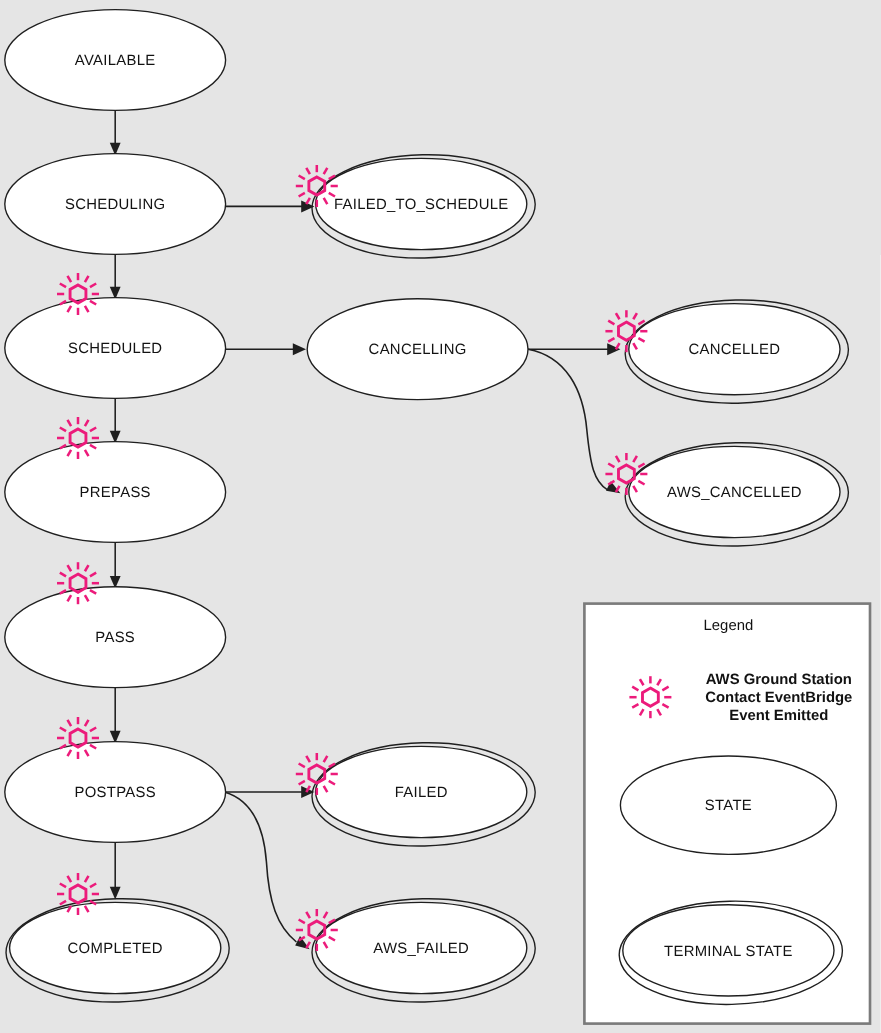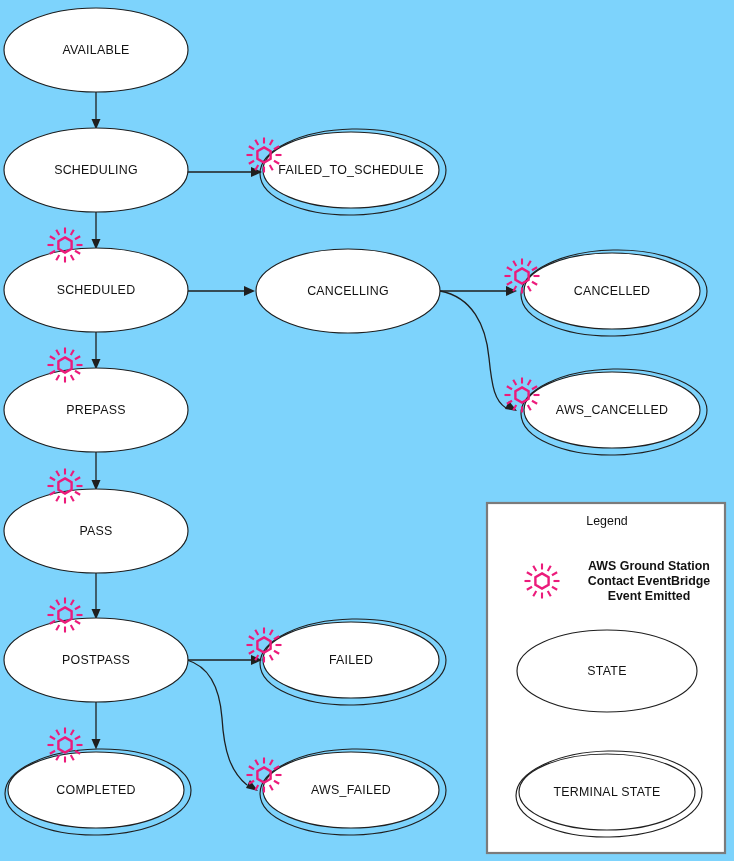--- a/index.html
+++ b/index.html
@@ -5,21 +5,21 @@
 <style>
   html,body{margin:0;padding:0;background:#ffffff;}
   body{
     font-family:"Liberation Sans","DejaVu Sans",sans-serif;
     -webkit-font-smoothing:antialiased;
   }
   #stage{
     position:relative;
     width:734px;
     height:861px;
-    background:#7dd3fc;
+    background:#e5e5e5;
     overflow:hidden;
   }
   svg#diagram{
     position:absolute;
     left:0; top:0;
     width:734px;
     height:861px;
   }
   .state-ellipse{
     fill:#ffffff;

